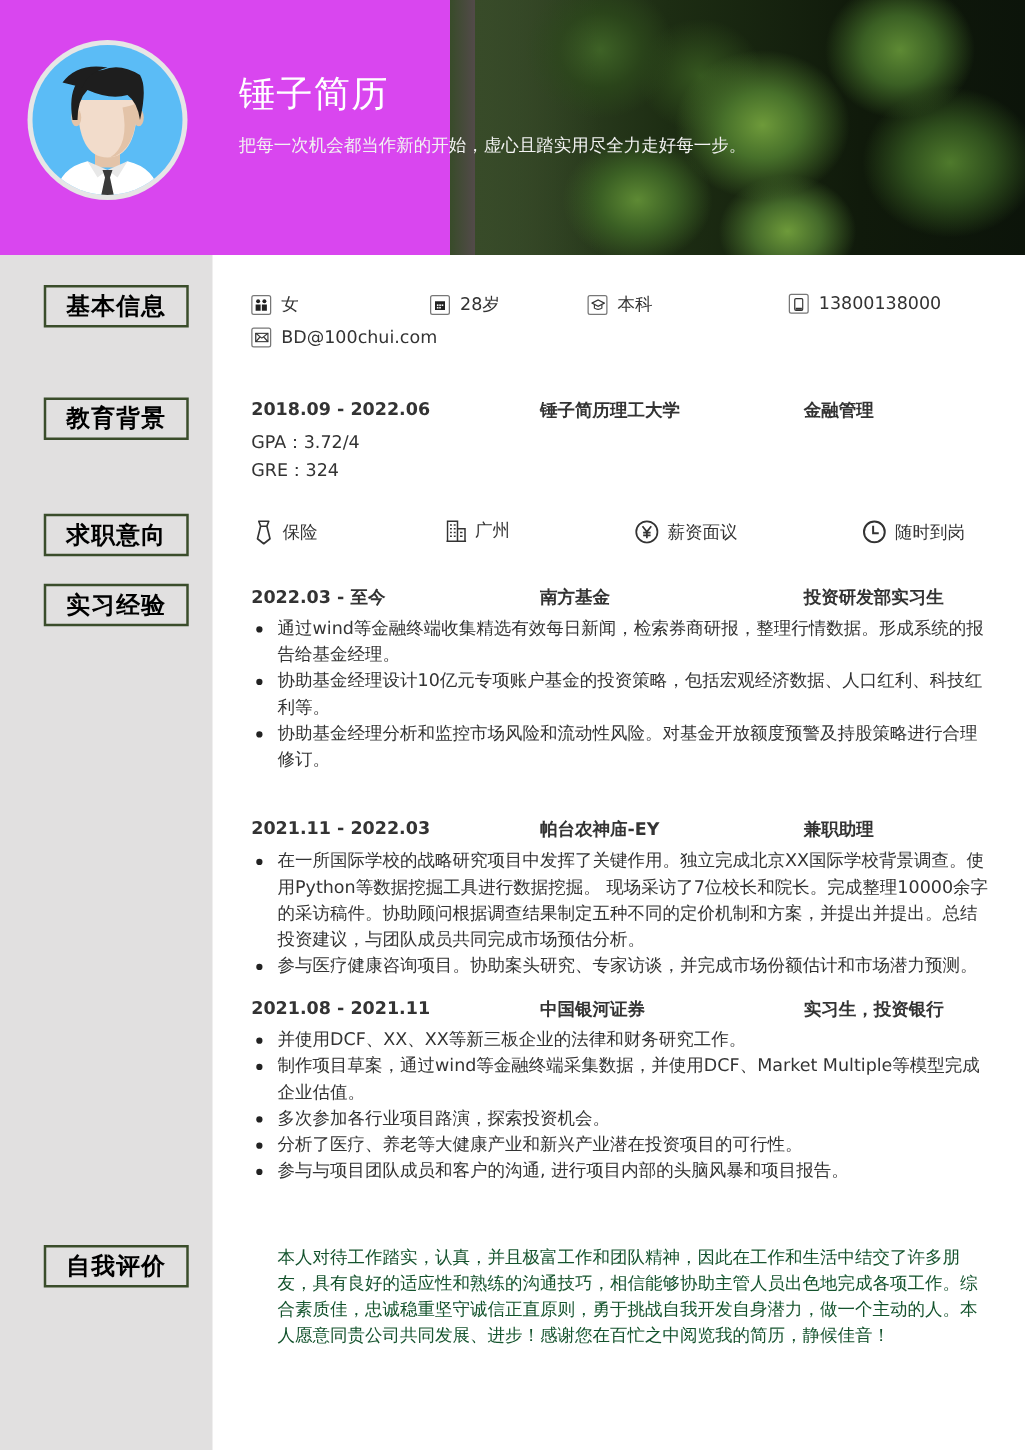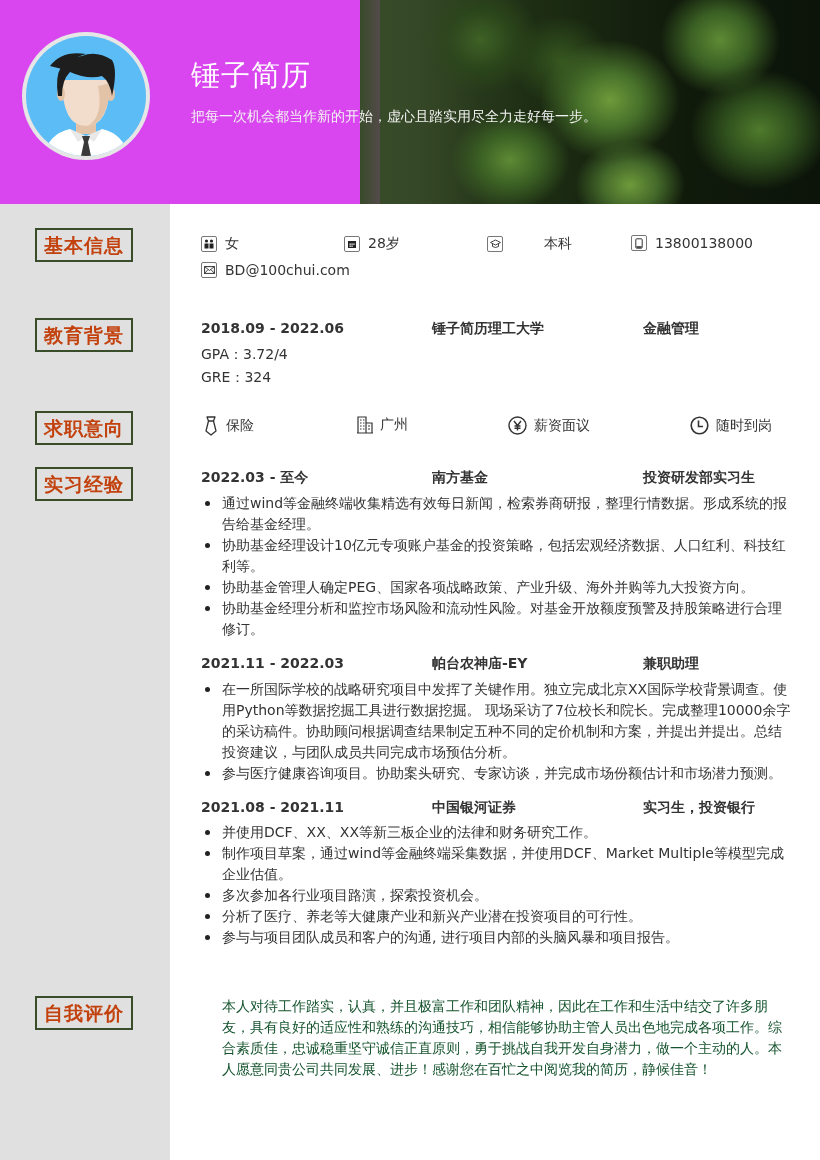--- a/index.html
+++ b/index.html
@@ -45,23 +45,23 @@
   }
   .motto {
     position: absolute; left: 191px; top: 108px;
     font-size: 14px; color: #f2f2f2;
   }
   .sidebar {
     position: absolute; left: 0; top: 204px; width: 170px; height: 956px;
     background: #e1e0e0;
   }
   .sec-label {
-    position: absolute; left: 35px; width: 98px; height: 34px;
+    position: absolute; left: 35px; width: 116px; height: 34px;
     border: 2px solid #3a4d2b;
-    color: #c2410c; font-weight: bold; font-size: 19px;
+    color: #000000; font-weight: bold; font-size: 19px;
     text-align: center; line-height: 30px; letter-spacing: 1px;
   }
   .content { position: absolute; left: 201px; width: 590px; font-size: 14px; }
   .info-item { position: absolute; display: flex; align-items: center; font-size: 14px; color: #333; }
   .ibox {
     width: 16px; height: 16px; border: 1px solid #777; border-radius: 2px;
     display: inline-flex; align-items: center; justify-content: center;
     font-size: 10px; color: #333; margin-right: 8px; line-height: 1;
   }
   .row3 { position: relative; height: 22px; font-size: 14px; }
@@ -134,21 +134,21 @@
         <rect x="1" y="2" width="8" height="7" fill="#222"></rect>
         <rect x="2.5" y="4.5" width="1.3" height="1.3" fill="#fff"></rect>
         <rect x="4.4" y="4.5" width="1.3" height="1.3" fill="#fff"></rect>
         <rect x="6.3" y="4.5" width="1.3" height="1.3" fill="#fff"></rect>
         <rect x="2.5" y="6.5" width="1.3" height="1.3" fill="#fff"></rect>
         <rect x="4.4" y="6.5" width="1.3" height="1.3" fill="#fff"></rect>
       </svg>
   </span>
   <span>28岁</span>
 </div>
-<div class="info-item" style="left:487px; top:235px;gap:33px;">
+<div class="info-item" style="left:470px; top:235px;">
   <span class="ibox">
     <svg width="11" height="10" viewBox="0 0 11 10">
         <path d="M0.5 3.5 L5.5 1 L10.5 3.5 L5.5 6 Z" fill="none" stroke="#333" stroke-width="0.9"></path>
         <path d="M2.5 4.8 V7.5 Q5.5 9.5 8.5 7.5 V4.8" fill="none" stroke="#333" stroke-width="0.9"></path>
       </svg>
   </span>
   <span>本科</span>
 </div>
 <div class="info-item" style="left:631px; top:235px;">
   <span class="ibox">
@@ -209,21 +209,20 @@
 
 <div class="content" style="top:469px;">
   <div class="row3">
     <span style="left:0;">2022.03 - 至今</span>
     <span style="left:231px;">南方基金</span>
     <span style="left:442px;">投资研发部实习生</span>
   </div>
   <ul class="bullets" style="margin-top:2px;">
     <li>通过wind等金融终端收集精选有效每日新闻，检索券商研报，整理行情数据。形成系统的报告给基金经理。</li>
     <li>协助基金经理设计10亿元专项账户基金的投资策略，包括宏观经济数据、人口红利、科技红利等。</li>
-    <li>协助基金管理人确定PEG、国家各项战略政策、产业升级、海外并购等九大投资方向。</li>
     <li>协助基金经理分析和监控市场风险和流动性风险。对基金开放额度预警及持股策略进行合理修订。</li>
   </ul>
 </div>
 
 <div class="content" style="top:655px;">
   <div class="row3">
     <span style="left:0;">2021.11 - 2022.03</span>
     <span style="left:231px;">帕台农神庙-EY</span>
     <span style="left:442px;">兼职助理</span>
   </div>

